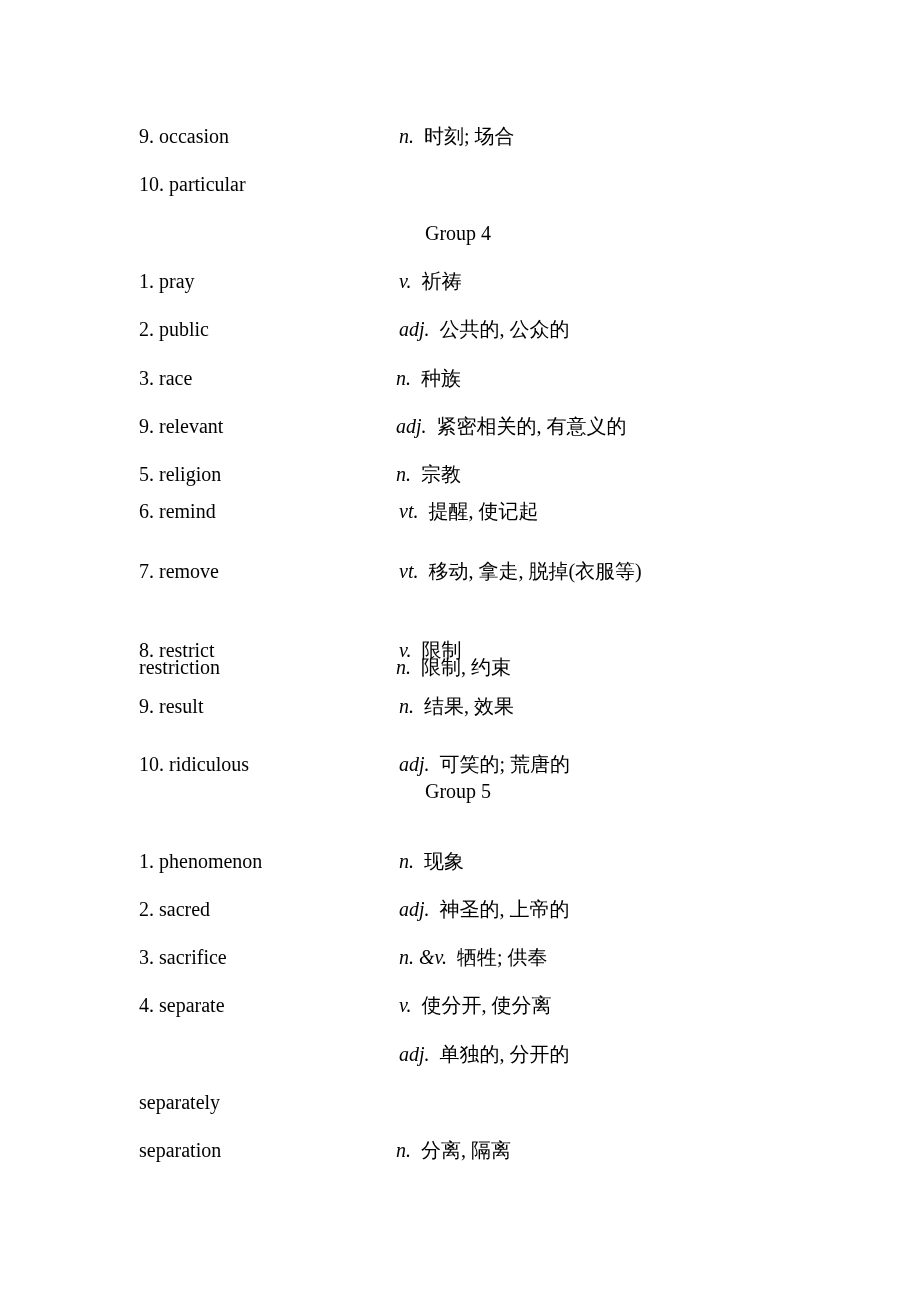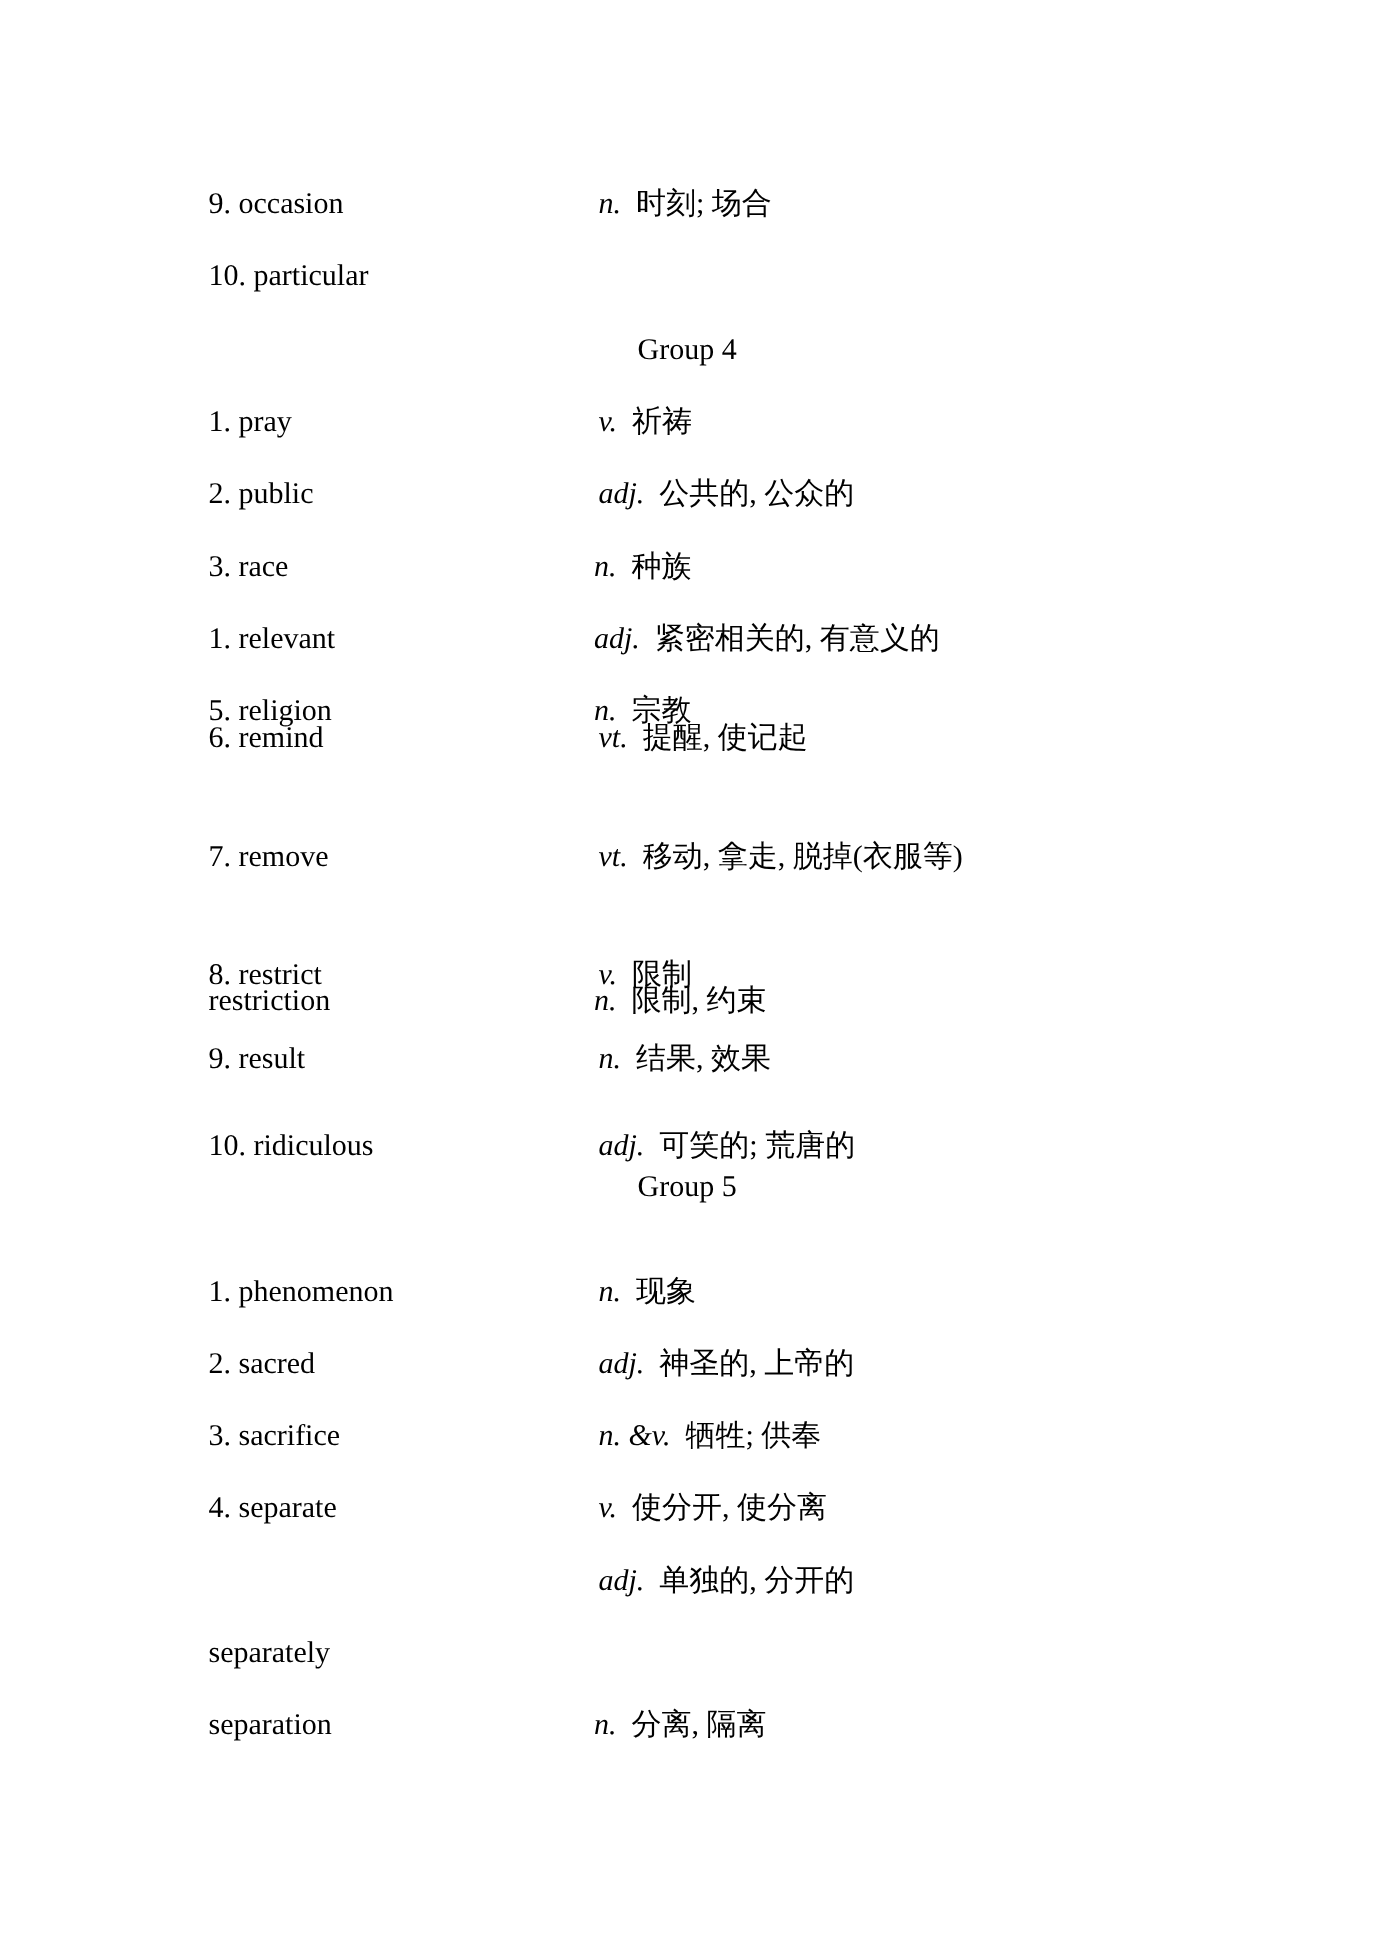--- a/index.html
+++ b/index.html
@@ -33,28 +33,28 @@
     </div>
     <div class="row" style="top: 314.2px;">
       <span class="word">2. public</span>
       <span class="def ind"><span class="pos">adj.</span><span>公共的,  公众的</span></span>
     </div>
     <div class="row" style="top: 362.5px;">
       <span class="word">3. race</span>
       <span class="def out"><span class="pos">n.</span><span>种族</span></span>
     </div>
     <div class="row" style="top: 410.8px;">
-      <span class="word">1. relevant</span>
+      <span class="word">9. relevant</span>
       <span class="def out"><span class="pos">adj.</span><span>紧密相关的,  有意义的</span></span>
     </div>
     <div class="row" style="top: 459.1px;">
       <span class="word">5. religion</span>
       <span class="def out"><span class="pos">n.</span><span>宗教</span></span>
     </div>
-    <div class="row" style="top: 477px; text-align: right;">
+    <div class="row" style="top: 496px; text-align: right;">
       <span class="word">6. remind</span>
       <span class="def ind"><span class="pos">vt.</span><span>提醒,  使记起</span></span>
     </div>
     <div class="row" style="top: 555.7px;">
       <span class="word">7. remove</span>
       <span class="def ind"><span class="pos">vt.</span><span>移动,  拿走,  脱掉(衣服等)</span></span>
     </div>
     <div class="row" style="top: 603px; margin-top: 32px;">
       <span class="word">8. restrict</span>
       <span class="def ind"><span class="pos">v.</span><span>限制</span></span>

